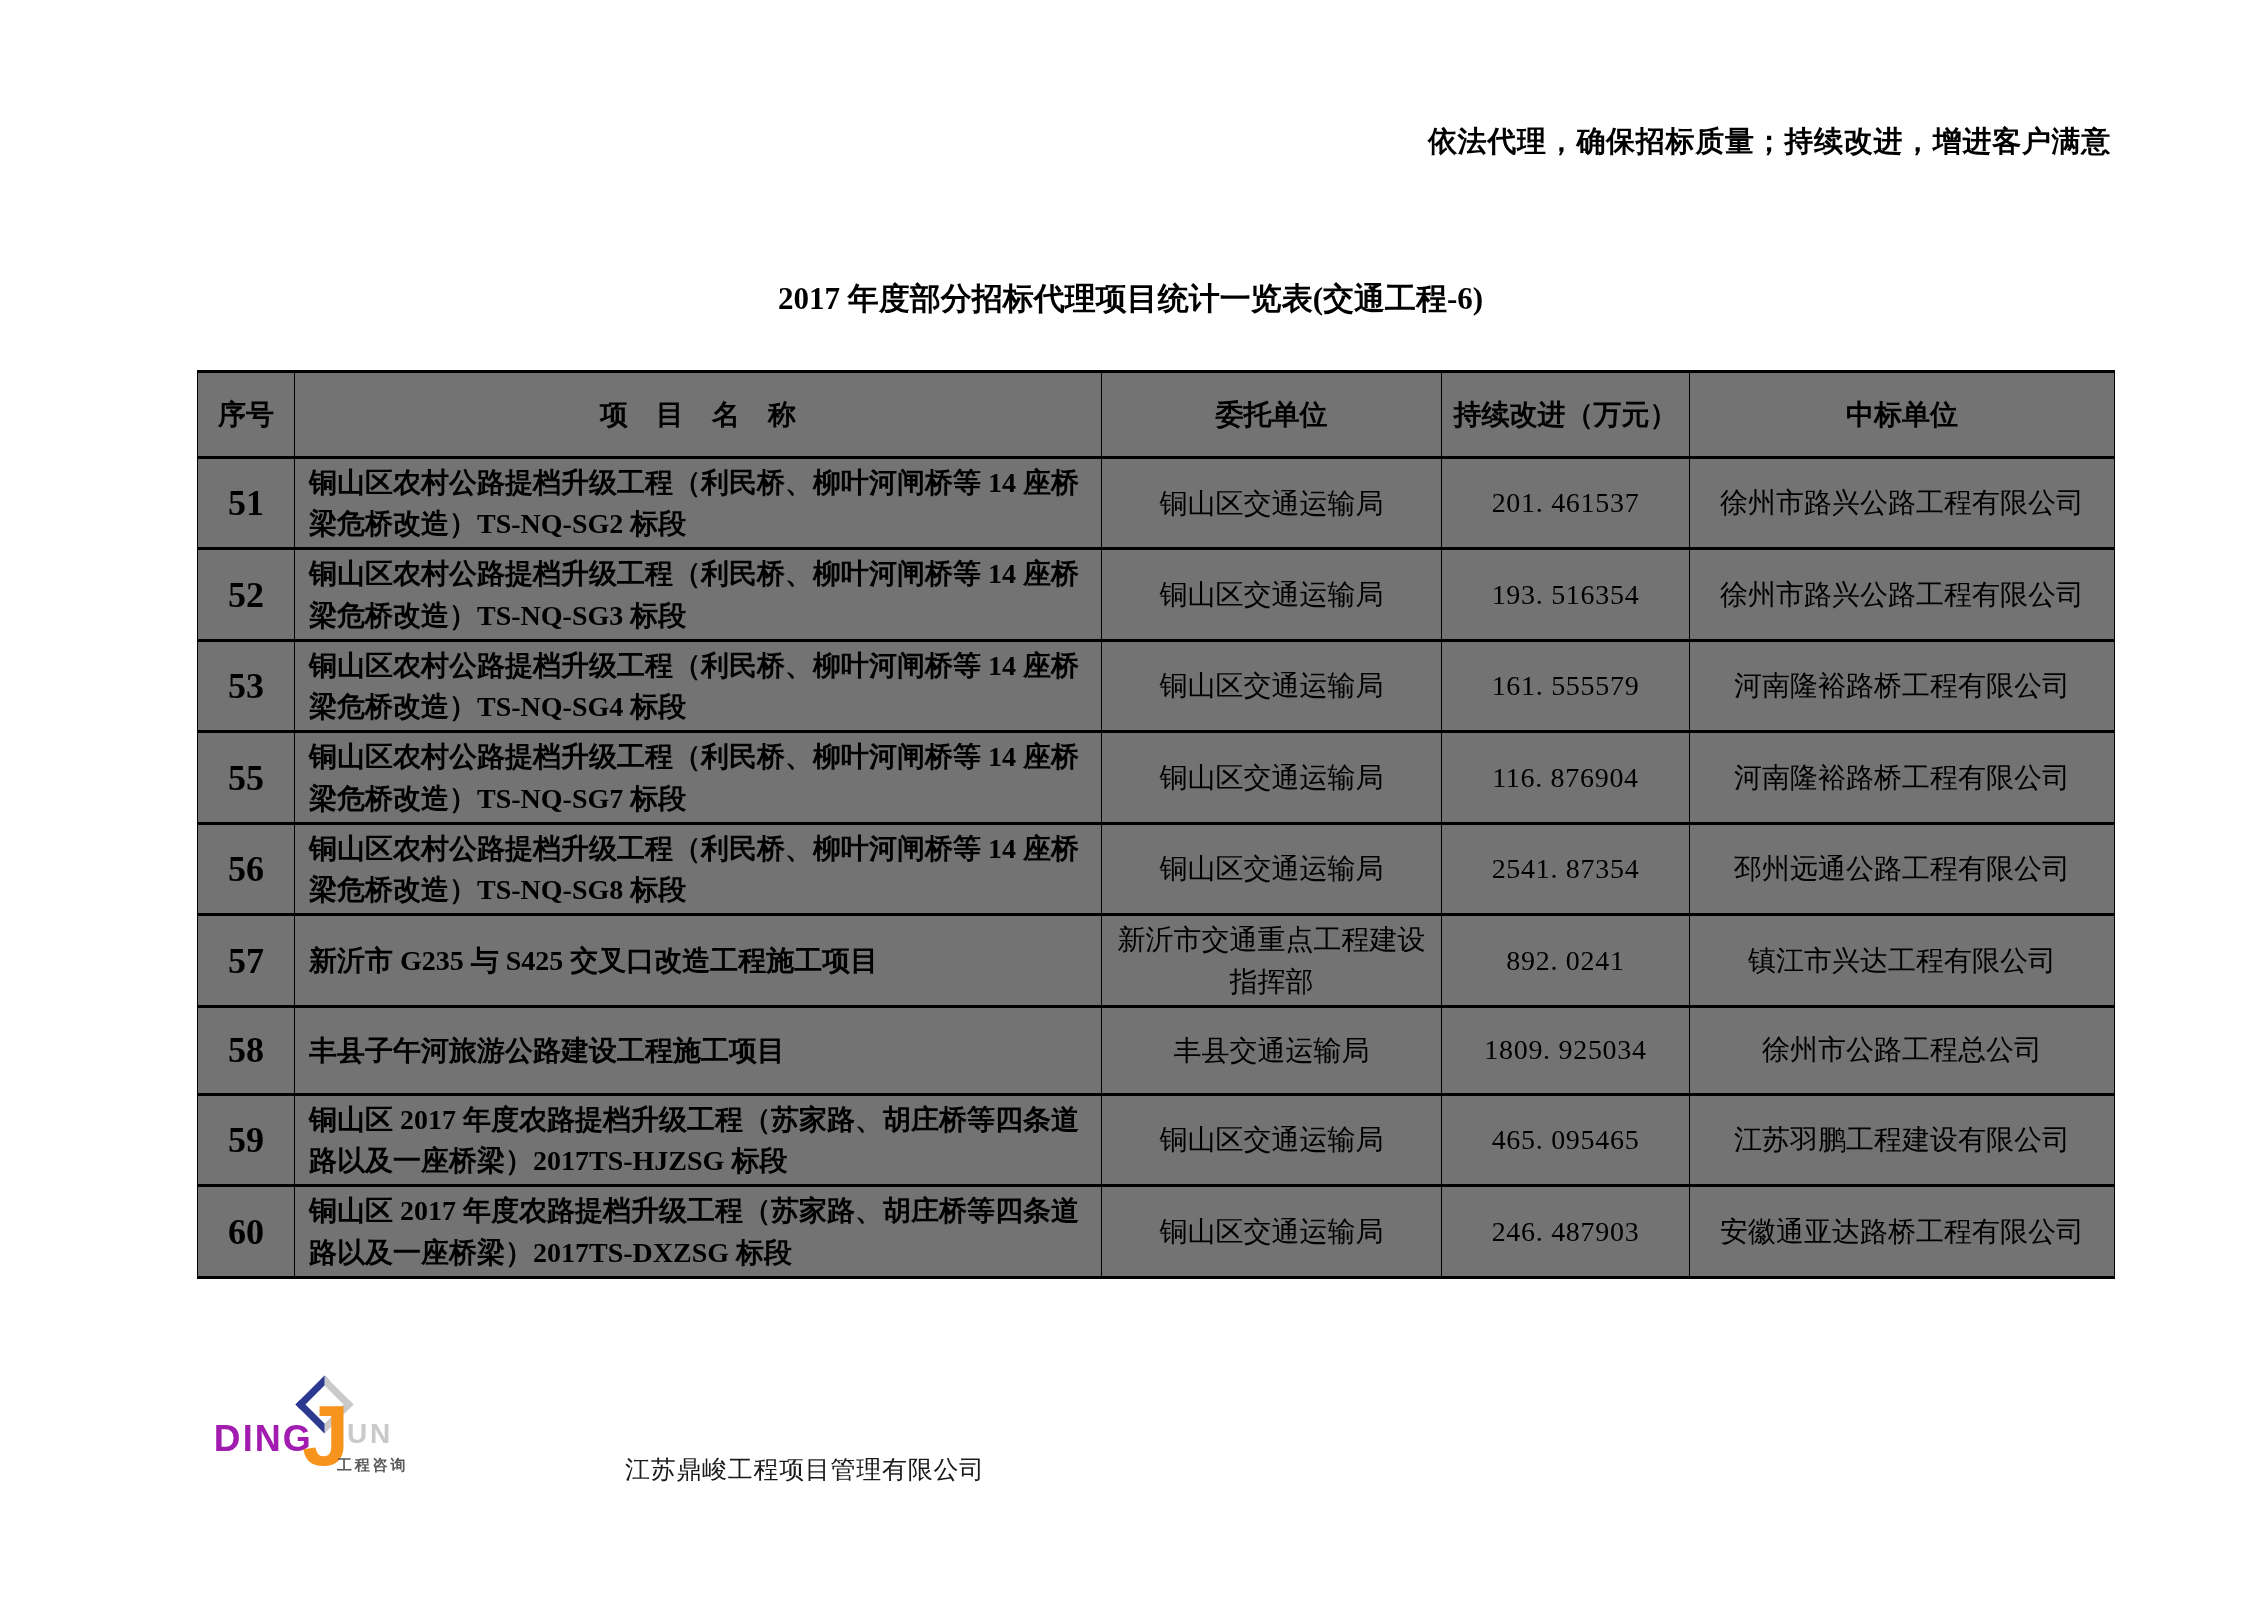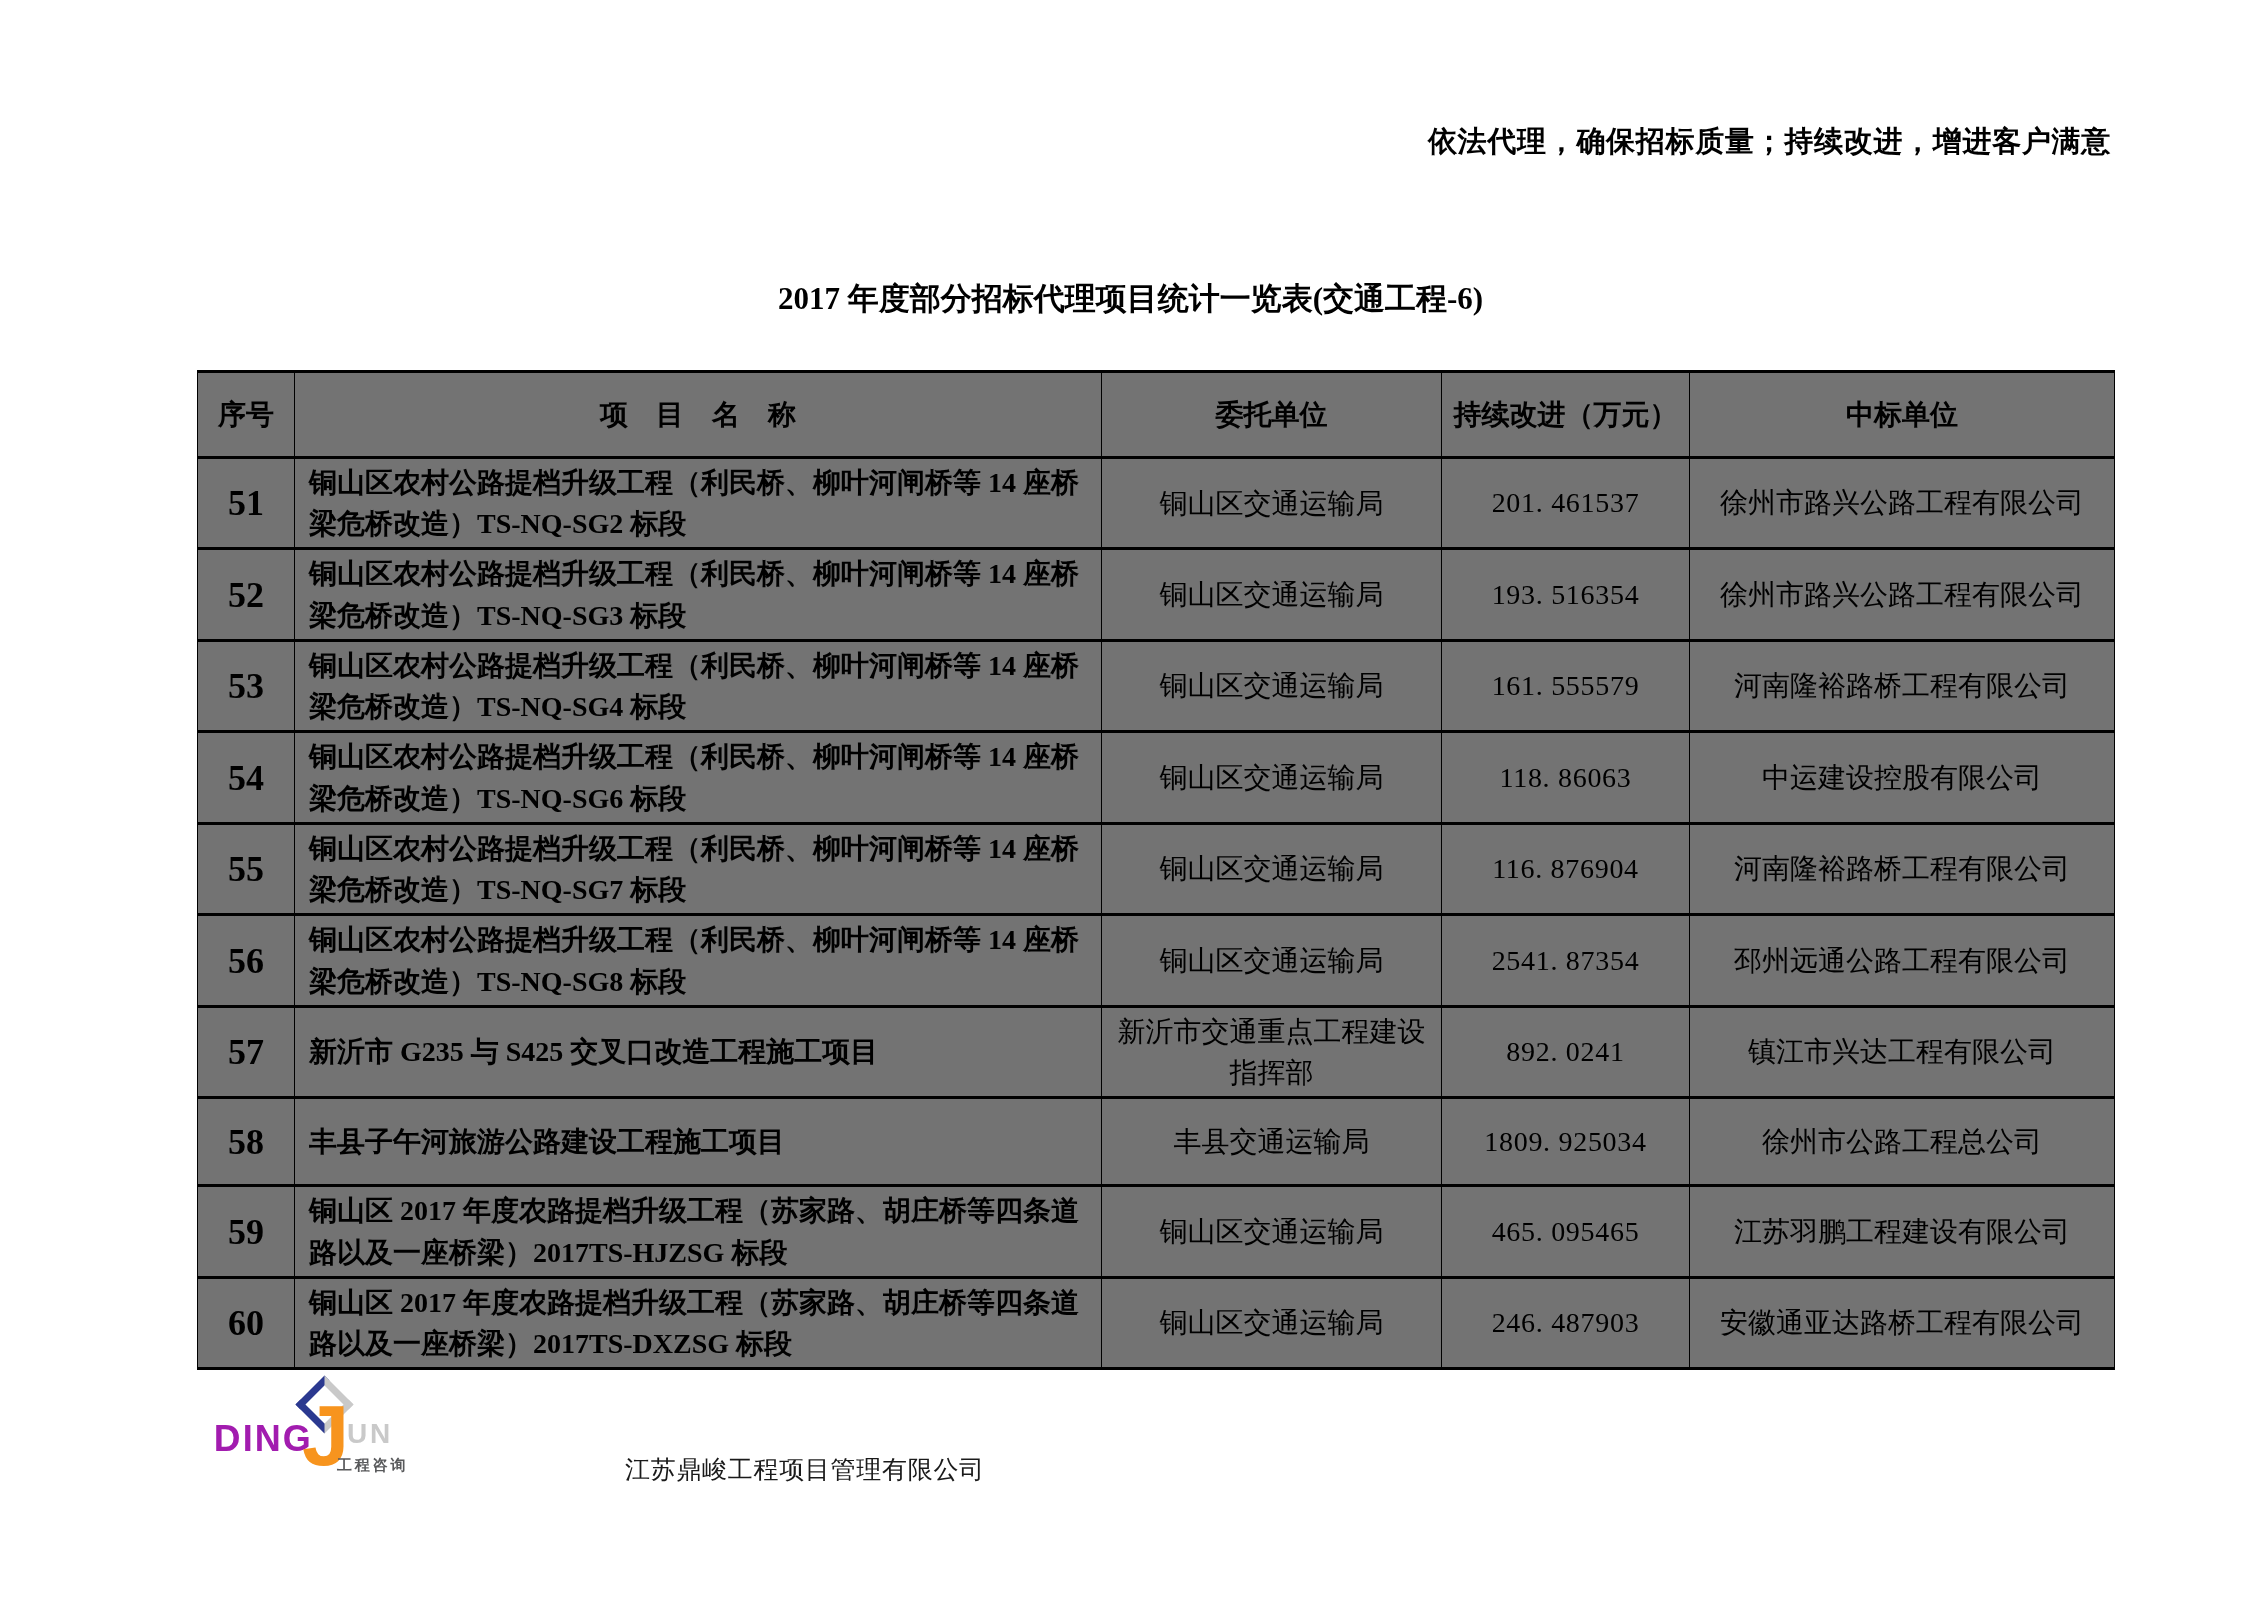--- a/index.html
+++ b/index.html
@@ -197,27 +197,20 @@
   </tr>
 
   <tr>
     <td class="c-no">53</td>
     <td class="c-project">铜山区农村公路提档升级工程（利民桥、柳叶河闸桥等 14 座桥梁危桥改造）TS-NQ-SG4 标段</td>
     <td class="c-client">铜山区交通运输局</td>
     <td class="c-amount">161. 555579</td>
     <td class="c-winner">河南隆裕路桥工程有限公司</td>
   </tr>
 
-  <tr>
-    <td class="c-no">54</td>
-    <td class="c-project">铜山区农村公路提档升级工程（利民桥、柳叶河闸桥等 14 座桥梁危桥改造）TS-NQ-SG6 标段</td>
-    <td class="c-client">铜山区交通运输局</td>
-    <td class="c-amount">118. 86063</td>
-    <td class="c-winner">中运建设控股有限公司</td>
-  </tr>
 
   <tr>
     <td class="c-no">55</td>
     <td class="c-project">铜山区农村公路提档升级工程（利民桥、柳叶河闸桥等 14 座桥梁危桥改造）TS-NQ-SG7 标段</td>
     <td class="c-client">铜山区交通运输局</td>
     <td class="c-amount">116. 876904</td>
     <td class="c-winner">河南隆裕路桥工程有限公司</td>
   </tr>
 
   <tr>

